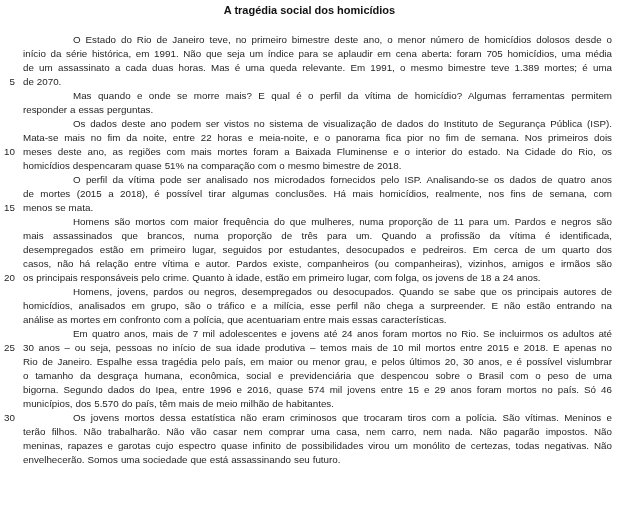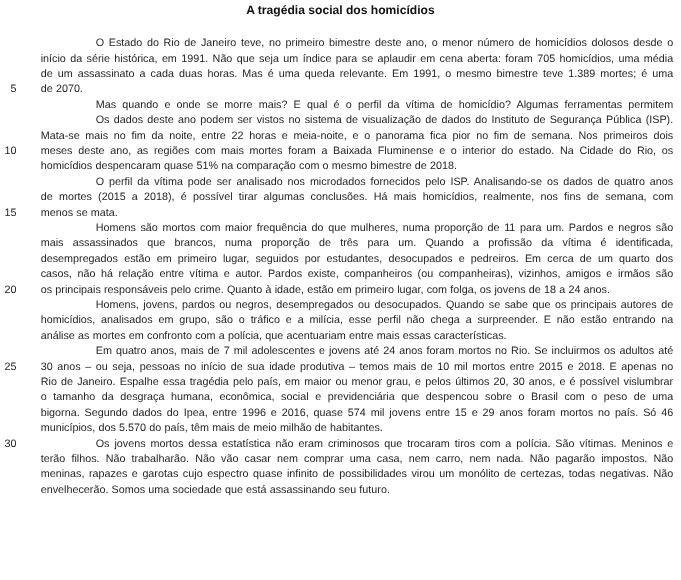--- a/index.html
+++ b/index.html
@@ -27,21 +27,21 @@
   .textblock {
     position: absolute;
     top: 33px;
     left: 0;
     right: 7px;
   }
   .line {
     position: relative;
     height: 14px;
     line-height: 14px;
-    padding-left: 37px;
+    padding-left: 23px;
     overflow: hidden;
   }
   .lnum {
     position: absolute;
     left: 0;
     top: 0;
     width: 15px;
     text-align: right;
     font-size: 9.8px;
   }
@@ -86,20 +86,24 @@
         <span class="txt">de um assassinato a cada duas horas. Mas é uma queda relevante. Em 1991, o mesmo bimestre teve 1.389 mortes; é uma</span>
       </div>
       <div class="line short">
         <span class="lnum">5</span>
         <span class="txt">de 2070.</span>
       </div>
       <div class="line">
         <span class="lnum"></span>
         <span class="txt indent">Mas quando e onde se morre mais? E qual é o perfil da vítima de homicídio? Algumas ferramentas permitem</span>
       </div>
+      <div class="line short">
+        <span class="lnum"></span>
+        <span class="txt">responder a essas perguntas.</span>
+      </div>
       <div class="line">
         <span class="lnum"></span>
         <span class="txt indent">Os dados deste ano podem ser vistos no sistema de visualização de dados do Instituto de Segurança Pública (ISP).</span>
       </div>
       <div class="line">
         <span class="lnum"></span>
         <span class="txt">Mata-se mais no fim da noite, entre 22 horas e meia-noite, e o panorama fica pior no fim de semana. Nos primeiros dois</span>
       </div>
       <div class="line">
         <span class="lnum">10</span>

